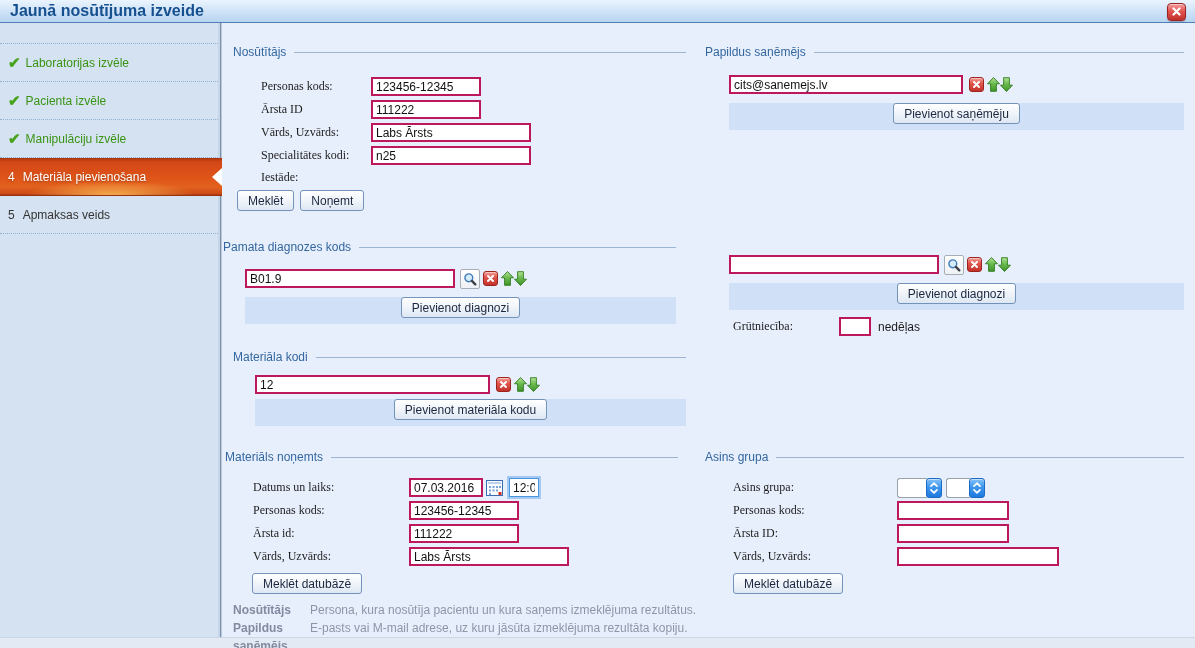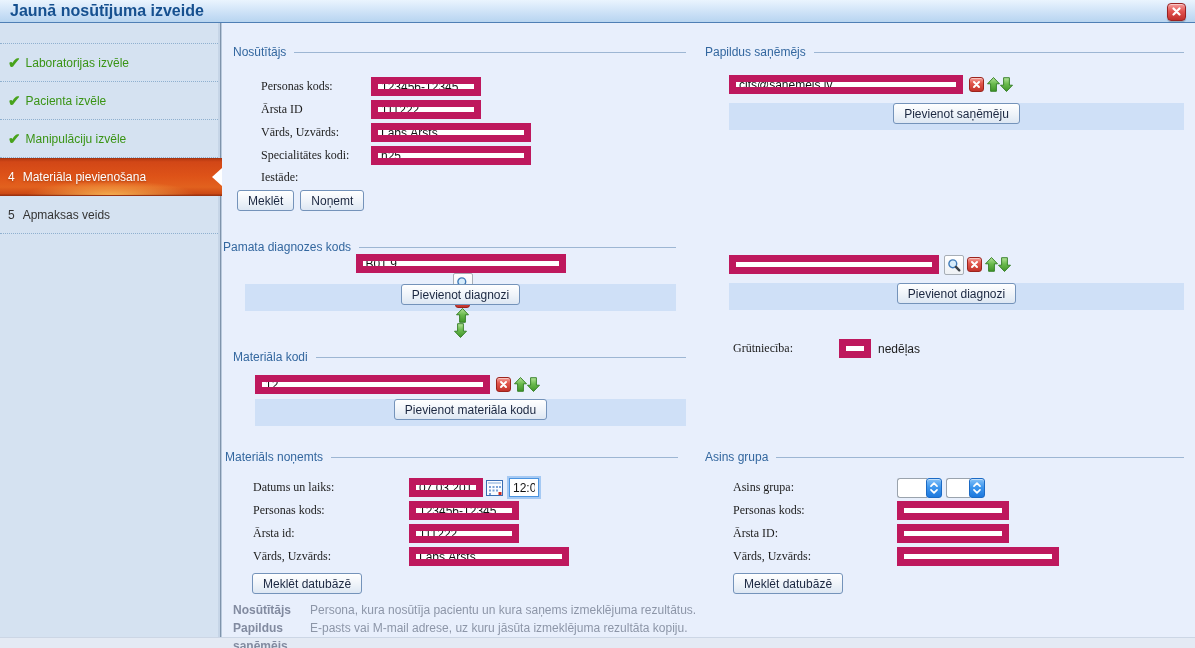--- a/index.html
+++ b/index.html
@@ -23,21 +23,21 @@
     background:radial-gradient(ellipse 55% 60% at 50% 102%,rgba(255,196,92,.85),rgba(255,196,92,0) 70%),linear-gradient(180deg,#b63a11 0,#d24717 8%,#de5318 48%,#e2611e 78%,#cc4a15 96%,#a33510 100%);}
   .active-arrow{position:absolute;right:0;top:50%;transform:translateY(-50%);width:0;height:0;border-top:9px solid transparent;border-bottom:9px solid transparent;border-right:10px solid #ffffff;}
   .main{flex:1;position:relative;background:#e8effc;}
   .footerstrip{height:10px;flex:0 0 10px;background:#e4eaf4;border-top:1px solid #ccd6e5;}
   
   .section{position:absolute;}
   .sec-h{display:flex;align-items:flex-start;color:#33679f;height:14px;}
   .sec-h .line{flex:1;border-top:1px solid #9db6d3;margin:7px 0 0 8px;}
   .row{display:flex;align-items:center;height:23px;}
   .lbl{flex:0 0 auto;font-family:Liberation Serif, serif;}
-  .ti{box-sizing:border-box;height:19px;border:7px solid #be185d;background:#fff;color:#111;font:12px "Liberation Sans",sans-serif;padding:1px 3px;}
+  .ti{box-sizing:border-box;height:19px;border:2px solid #be185d;background:#fff;color:#111;font:12px "Liberation Sans",sans-serif;padding:1px 3px;}
   .ti.err{color:#e01b1b;}
   .ti.focused{border:1px solid #4b94e0;outline:2px solid rgba(110,170,235,.55);}
   .w32{width:32px}.w30{width:30px}.w74{width:74px}.w110{width:110px}.w112{width:112px}.w160{width:160px}.w162{width:162px}.w210{width:210px}.w234{width:234px}.w235{width:235px}
   .btn{box-sizing:border-box;height:21px;padding:0 10px;font:12px "Liberation Sans",sans-serif;color:#1b2740;background:linear-gradient(180deg,#ffffff,#eef3f9 55%,#dde7f3);border:1px solid #7493ba;border-radius:3px;cursor:pointer;}
   .bar{background:#cfe0f7;height:27px;display:flex;align-items:flex-start;justify-content:center;}
   .icon-del{flex:0 0 auto;width:15px;height:15px;box-sizing:border-box;border-radius:3px;background:linear-gradient(180deg,#f5a09a,#e2574d 40%,#c2322a);border:1px solid #9c241d;box-shadow:inset 0 1px 0 rgba(255,255,255,.4);display:flex;align-items:center;justify-content:center;margin-left:6px;cursor:pointer;}
   .icon-arrow{flex:0 0 auto;margin-left:3px;cursor:pointer;display:flex;}
   .icon-arrow.dn{margin-left:0px;}
   .mag{flex:0 0 auto;width:20px;height:20px;box-sizing:border-box;border:1px solid #a7aeb6;background:linear-gradient(180deg,#ffffff,#eef1f5);border-radius:2px;display:flex;align-items:center;justify-content:center;margin-left:5px;cursor:pointer;}
   .cal{flex:0 0 auto;width:17px;height:16px;margin-left:3px;cursor:pointer;display:flex;}
@@ -162,21 +162,21 @@
         <div class="bar" style="margin-left:24px;margin-top:7px;width:455px;">
           <button class="btn">Pievienot saņēmēju</button>
         </div>
       </div>
 
       <div class="section" style="left:1px;top:217px;width:453px;">
         <div class="sec-h">
             <span>Pamata diagnozes kods</span>
             <span class="line"></span>
           </div>
-        <div class="row" style="padding-left:22px;flex-direction:column;">
+        <div class="row" style="padding-left:22px;margin-top:13px;">
           <input class="ti w210" value="B01.9" style="">
           <span class="mag">
               <svg width="14" height="14" viewBox="0 0 14 14">
                 <circle cx="5.8" cy="5.8" r="3.9" fill="#d6ebfa" stroke="#3f7ab8" stroke-width="1.4"></circle>
                 <line x1="8.9" y1="8.9" x2="12.3" y2="12.3" stroke="#3c4248" stroke-width="2.4" stroke-linecap="round"></line>
               </svg>
             </span>
           <span class="icon-del" style="margin-left:3px;">
               <svg width="9" height="9" viewBox="0 0 9 9">
                 <path d="M2 2 L7 7 M7 2 L2 7" stroke="#fff" stroke-width="2" stroke-linecap="round"></path>
@@ -219,21 +219,21 @@
             </span>
           <span class="icon-arrow dn">
               <svg width="13" height="15" viewBox="0 0 13 15">
                 <polygon points="6.5,14.5 0.5,8.2 3.6,8.2 3.6,0.7 9.4,0.7 9.4,8.2 12.5,8.2" fill="url(#gradGreen)" stroke="#2e7a1e" stroke-width="0.9"></polygon>
               </svg>
             </span>
         </div>
         <div class="bar" style="margin-left:24px;margin-top:7px;width:455px;">
           <button class="btn">Pievienot diagnozi</button>
         </div>
-        <div class="row" style="padding-left:28px;margin-top:27px;">
+        <div class="row" style="padding-left:28px;margin-top:5px;">
           <span class="lbl" style="width:106px;">Grūtniecība:</span>
           <input class="ti w32" value="" style="">
           <span style="margin-left:7px;">nedēļas</span>
         </div>
       </div>
 
       <div class="section" style="left:11px;top:327px;width:453px;">
         <div class="sec-h">
             <span>Materiāla kodi</span>
             <span class="line"></span>

